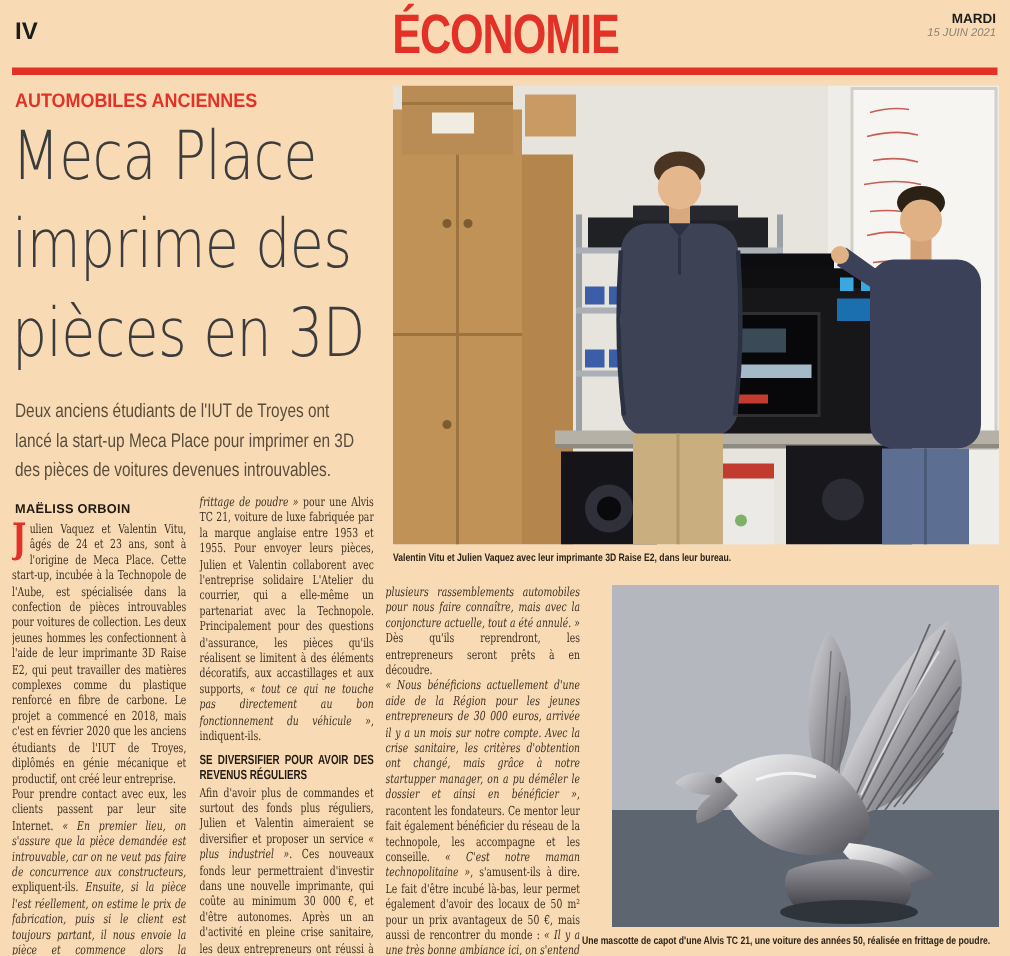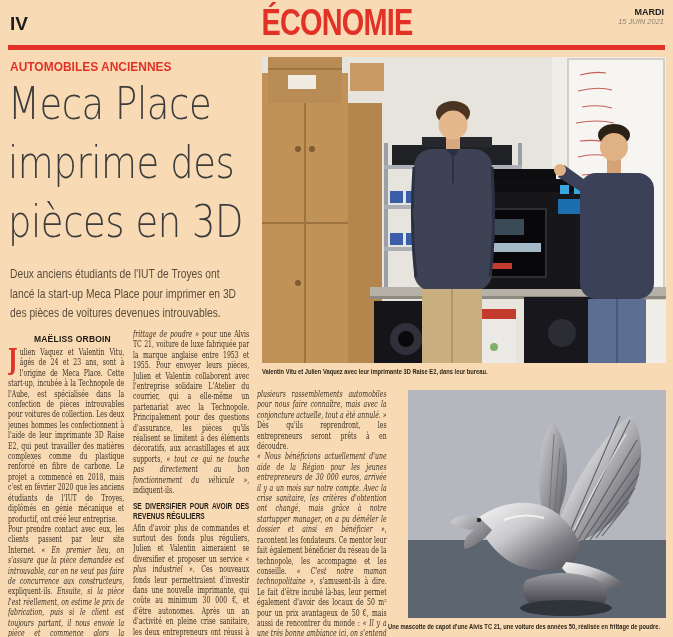--- a/index.html
+++ b/index.html
@@ -2,37 +2,37 @@
 <html style="--accent: #e23228; --paper: #f8dbb5;"><head>
 <meta charset="utf-8">
 <style>
   html,body{margin:0;padding:0;}
   body{background:#f8dbb5;}
   .page{position:relative;width:673px;height:637px;background:var(--paper,#f8dbb5);overflow:hidden;
         font-family:"Liberation Sans",sans-serif;}
   .abs{position:absolute;}
 
   
-  .folio{left:10px;top:13px;font-size:19px;font-weight:700;color:#1c1c1c;}
+  .folio{left:10px;top:13px;font-size:16px;font-weight:700;color:#1c1c1c;}
   .section-title{left:50%;top:2px;transform:translateX(-50%) scaleX(.78);transform-origin:center top;
         font-size:37px;font-weight:700;color:var(--accent,#e23228);letter-spacing:-1px;white-space:nowrap;}
   .dateblock{right:9px;top:7px;text-align:right;line-height:10px;}
   .dateblock .day{font-size:9px;font-weight:700;color:#1c1c1c;}
   .dateblock .date{font-size:7.5px;color:#8c8174;font-style:italic;}
   .rule{left:8px;right:8px;top:45px;height:5px;background:var(--accent,#e23228);}
 
   
   .kicker{left:10px;top:59px;font-size:13px;font-weight:700;color:var(--accent,#e23228);
         transform:scaleX(.92);transform-origin:left top;white-space:nowrap;}
   .headline{left:8px;top:74px;margin:0;width:340px;font-family:"DejaVu Sans",sans-serif;font-weight:200;
         font-size:45px;line-height:59px;color:#3c3c3c;letter-spacing:-.5px;white-space:pre-line;
         transform:scaleX(.82);transform-origin:left top;}
   .standfirst{left:10px;top:264px;margin:0;width:312px;font-size:13px;line-height:19.5px;color:#5a4c3b;
         white-space:pre-line;transform:scaleX(.79);transform-origin:left top;}
-  .byline{left:10px;top:334px;font-size:8.5px;font-weight:700;letter-spacing:.2px;color:#1e1810;margin-left:24px;}
+  .byline{left:10px;top:334px;font-size:8.5px;font-weight:700;letter-spacing:.2px;color:#1e1810;}
 
   
   .col{position:absolute;font-family:"DejaVu Serif",serif;font-size:8.3px;line-height:10.4px;
         color:#3c3023;text-align:justify;overflow:hidden;transform:scaleX(.745);transform-origin:left top;}
   .col1{left:8px;top:347px;width:156px;height:290px;}
   .col2{left:133px;top:329px;width:156px;height:308px;}
   .col3{left:257px;top:389px;width:174px;height:248px;}
   .col p{margin:0;}
   .col em{font-style:italic;}
   .col h4{margin:5px 0 2px;font-family:"Liberation Sans",sans-serif;font-size:8.8px;line-height:10px;

